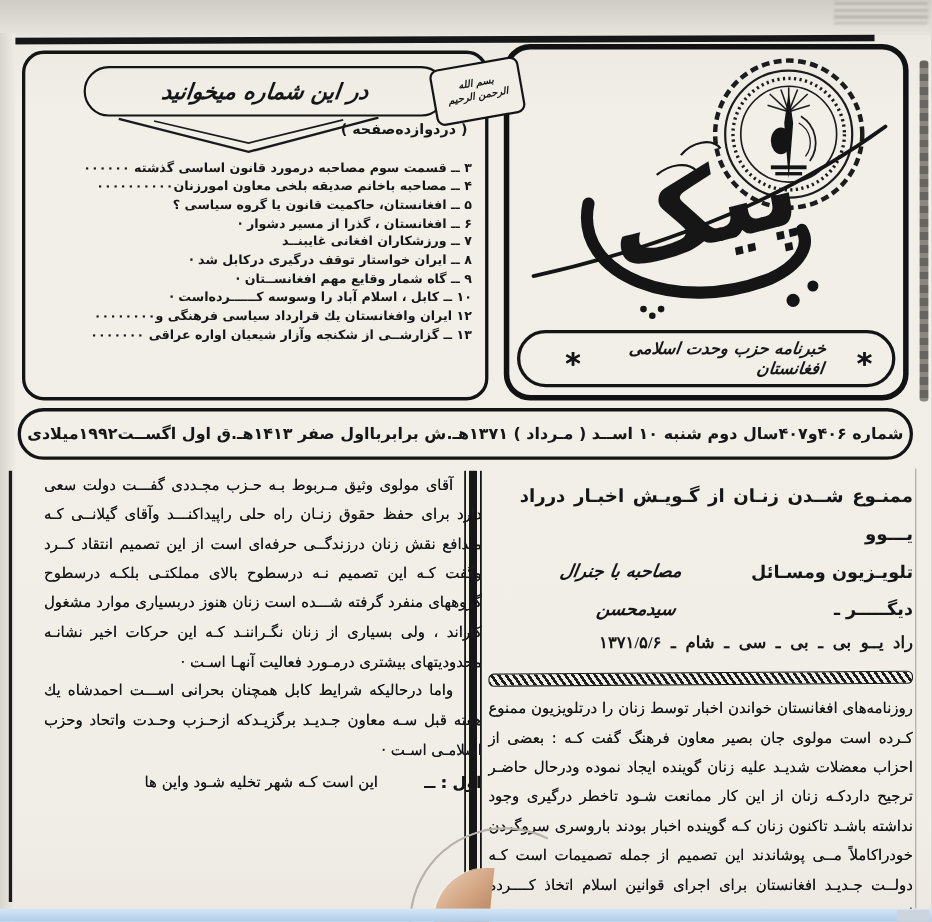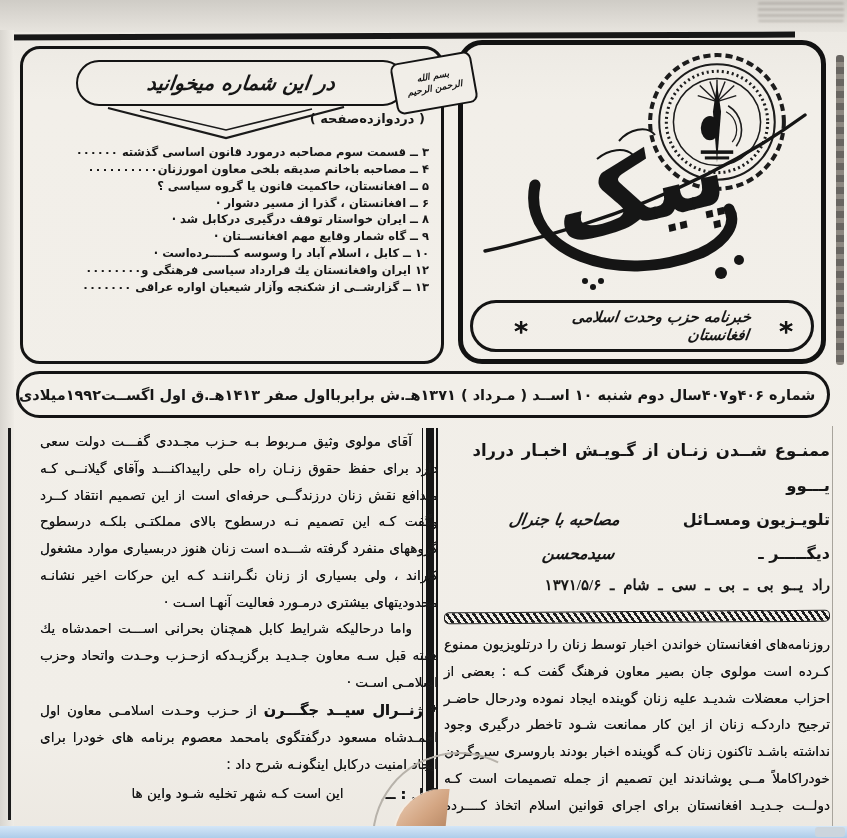--- a/index.html
+++ b/index.html
@@ -44,21 +44,21 @@
   .masthead-title{position:absolute;left:84px;top:40px;font-size:96px;font-weight:bold;
            transform:rotate(-14deg) skewX(-4deg);letter-spacing:-4px;line-height:1;}
   .mast-strip{position:absolute;left:7px;right:7px;bottom:7px;height:52px;
            border:3px solid #141414;border-radius:27px;box-sizing:border-box;
            display:flex;align-items:center;justify-content:space-between;padding:0 12px;}
   .stars{font-size:27px;font-weight:bold;letter-spacing:6px;line-height:0;padding-top:12px;}
   .strip-text{font-size:15px;}
   
   .issue-bar{position:absolute;left:16px;top:371px;width:814px;height:47px;
            border:3px solid #141414;border-radius:24px;box-sizing:border-box;
-           display:flex;align-items:center;justify-content:flex-end;background:#f2efe9;}
+           display:flex;align-items:center;justify-content:center;background:#f2efe9;}
   .issue-bar span{font-size:14.5px;font-weight:bold;}
   
   .col-divider{position:absolute;left:422px;top:428px;width:16px;height:400px;
            background:linear-gradient(90deg,#161616 0 1.5px,transparent 1.5px 4px,
            #161616 4px 12px,transparent 12px 14.5px,#161616 14.5px 16px);}
   .left-rule{position:absolute;left:8px;top:428px;width:2.5px;height:392px;background:#1b1b1b;}
   .right-rule{position:absolute;left:832px;top:426px;width:1px;height:400px;background:#a8a49c;}
   .col-right{position:absolute;left:444px;width:386px;top:434px;}
   .col-left{position:absolute;left:16px;width:398px;top:428px;margin-left:24px;}
   .headline{text-align:right;font-weight:bold;line-height:2.1;}
@@ -104,20 +104,21 @@
     <svg class="toc-arrow" viewBox="0 0 240 36">
       <polyline points="2,2 120,32 238,1" fill="none" stroke="#1a1a1a" stroke-width="2.2"></polyline>
       <polyline points="34,4 120,24 206,3" fill="none" stroke="#1a1a1a" stroke-width="1.6"></polyline>
     </svg>
     <div class="toc-pagesnote">( دردوازده‌صفحه )</div>
     <div class="toc-list">
       <div class="toc-row">۳ ــ قسمت سوم مصاحبه درمورد قانون اساسی گذشته ۰۰۰۰۰۰</div>
       <div class="toc-row">۴ ــ مصاحبه باخانم صدیقه بلخی معاون امورزنان۰۰۰۰۰۰۰۰۰۰</div>
       <div class="toc-row">۵ ــ افغانستان، حاکمیت قانون یا گروه سیاسی ؟</div>
       <div class="toc-row">۶ ــ افغانستان ، گذرا از مسیر دشوار ·</div>
+      <div class="toc-row">۷ ــ ورزشکاران افغانی غایبنــد</div>
       <div class="toc-row">۸ ــ ایران خواستار توقف درگیری درکابل شد ·</div>
       <div class="toc-row">۹ ــ گاه شمار وقایع مهم افغانســتان ·</div>
       <div class="toc-row">۱۰ ــ کابل ، اسلام آباد را وسوسه کــــــرده‌است ·</div>
       <div class="toc-row">۱۲ ایران وافغانستان یك قرارداد سیاسی فرهنگی و۰۰۰۰۰۰۰۰</div>
       <div class="toc-row">۱۳ ــ گزارشــی از شکنجه وآزار شیعیان اواره عراقی ۰۰۰۰۰۰۰</div>
     </div>
   </div>
 
   <div class="masthead">
     <div class="bismillah">
@@ -187,24 +188,20 @@
       <div class="hl3">راد یــو بی ـ بی ـ سی ـ شام ـ ۱۳۷۱/۵/۶</div>
     </div>
     <div class="hatch"></div>
     <div class="bodytext mt8">روزنامه‌های افغانستان خواندن اخبار توسط زنان را درتلویزیون ممنوع کـرده است مولوی جان بصیر معاون فرهنگ گفت کـه : بعضی از احزاب معضلات شدیـد علیه زنان گوینده ایجاد نموده ودرحال حاضـر ترجیح داردکـه زنان از این کار ممانعت شـود تاخطر درگیری وجود نداشته باشـد تاکنون زنان کـه گوینده اخبار بودند باروسری سروگردن خودراکاملاً مــی پوشاندند این تصمیم از جمله تصمیمات است کـه دولــت جـدیـد افغانستان برای اجرای قوانین اسلام اتخاذ کــــرده اســـت ·</div>
 
   </div>
 
   <div class="col-left">
     <div class="bodytext first-indent">آقای مولوی وثیق مـربوط بـه حـزب مجـددی گفـــت دولت سعی دارد برای حفظ حقوق زنـان راه حلی راپیداکنـــد وآقای گیلانــی کـه مـدافع نقش زنان درزندگــی حرفه‌ای است از این تصمیم انتقاد کــرد وگفت کـه این تصمیم نـه درسطوح بالای مملکتـی بلکـه درسطوح گروههای منفرد گرفته شـــده است زنان هنوز دربسیاری موارد مشغول کاراند ، ولی بسیاری از زنان نگـراننـد کـه این حرکات اخیر نشانـه محدودیتهای بیشتری درمـورد فعالیت آنهـا اسـت ·</div>
     <div class="bodytext first-indent">واما درحالیکه شرایط کابل همچنان بحرانی اســـت احمدشاه یك هفته قبل سـه معاون جـدیـد برگزیـدکه ازحـزب وحـدت واتحاد وحزب اسلامـی اسـت ·</div>
-    <div class="bodytext">
-      <span class="lead-bold">* ژنــرال سیــد جگـــرن</span>
-      <span>از حـزب وحـدت اسلامـی معاون اول احمـدشاه مسعود درگفتگوی بامحمد معصوم برنامه های خودرا برای ایجاد امنیت درکابل اینگونـه شرح داد :</span>
-    </div>
     <div class="bodytext p-final">
       <span class="lead-bold">اول : ــ</span>
       <span>این است کـه شهر تخلیه شـود واین ها</span>
     </div>
   </div>
 
   <div class="curl-arc"></div>
   <div class="curl-skin"></div>
   <div class="bottom-bar"></div>
   <div class="bottom-tab"></div>

